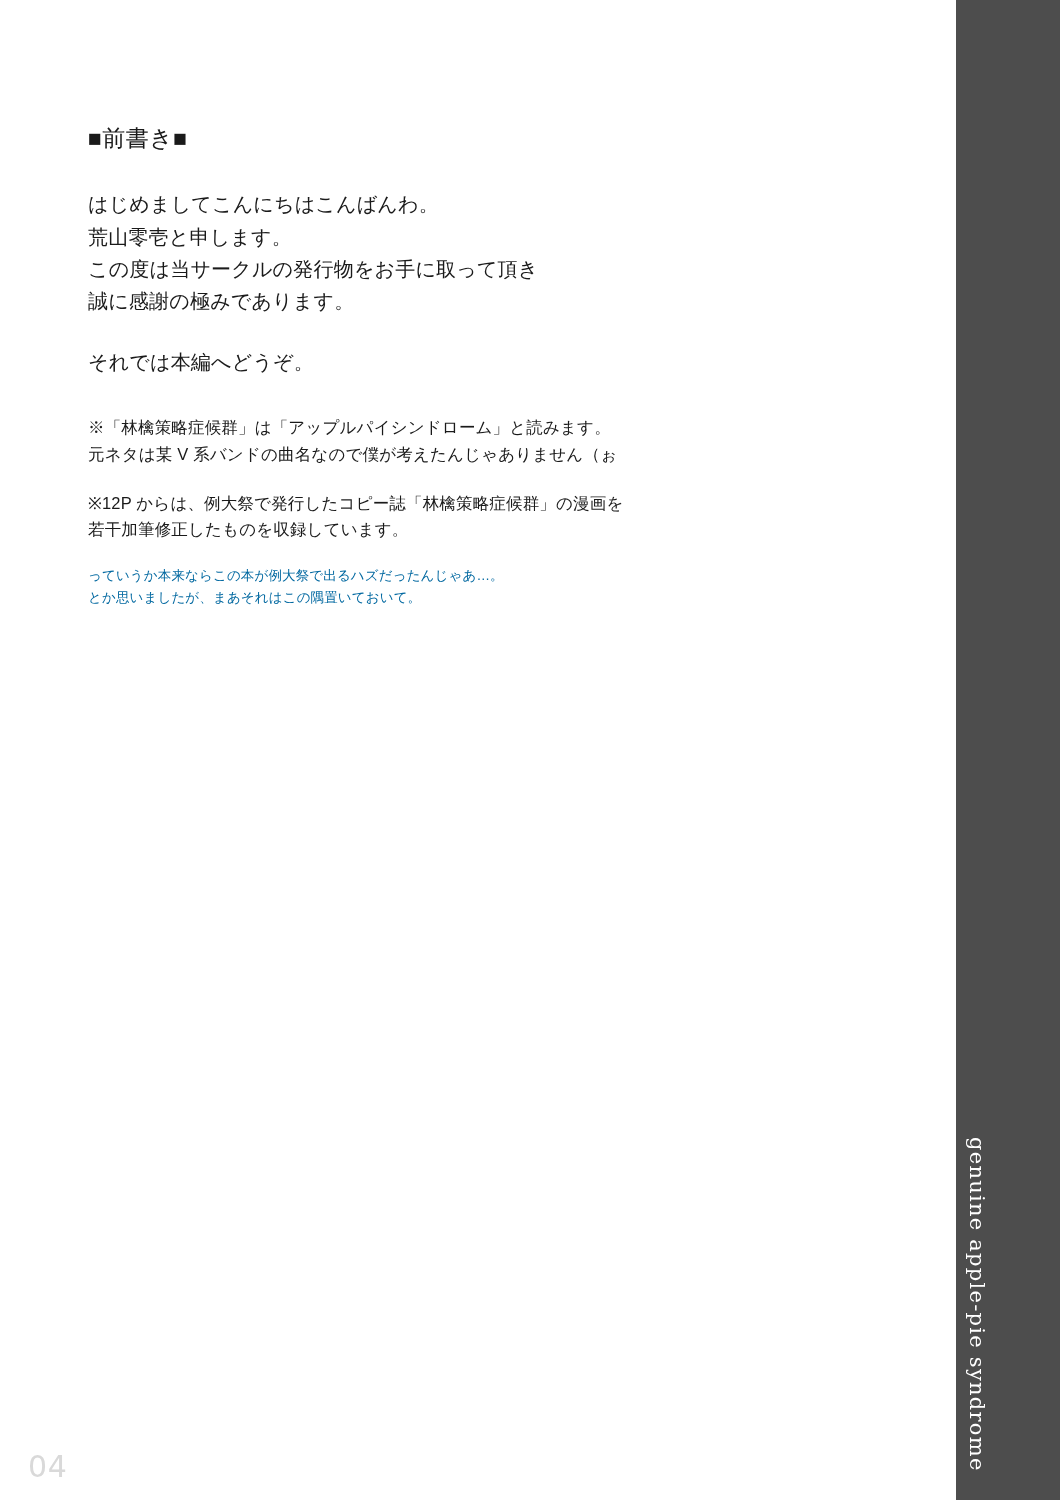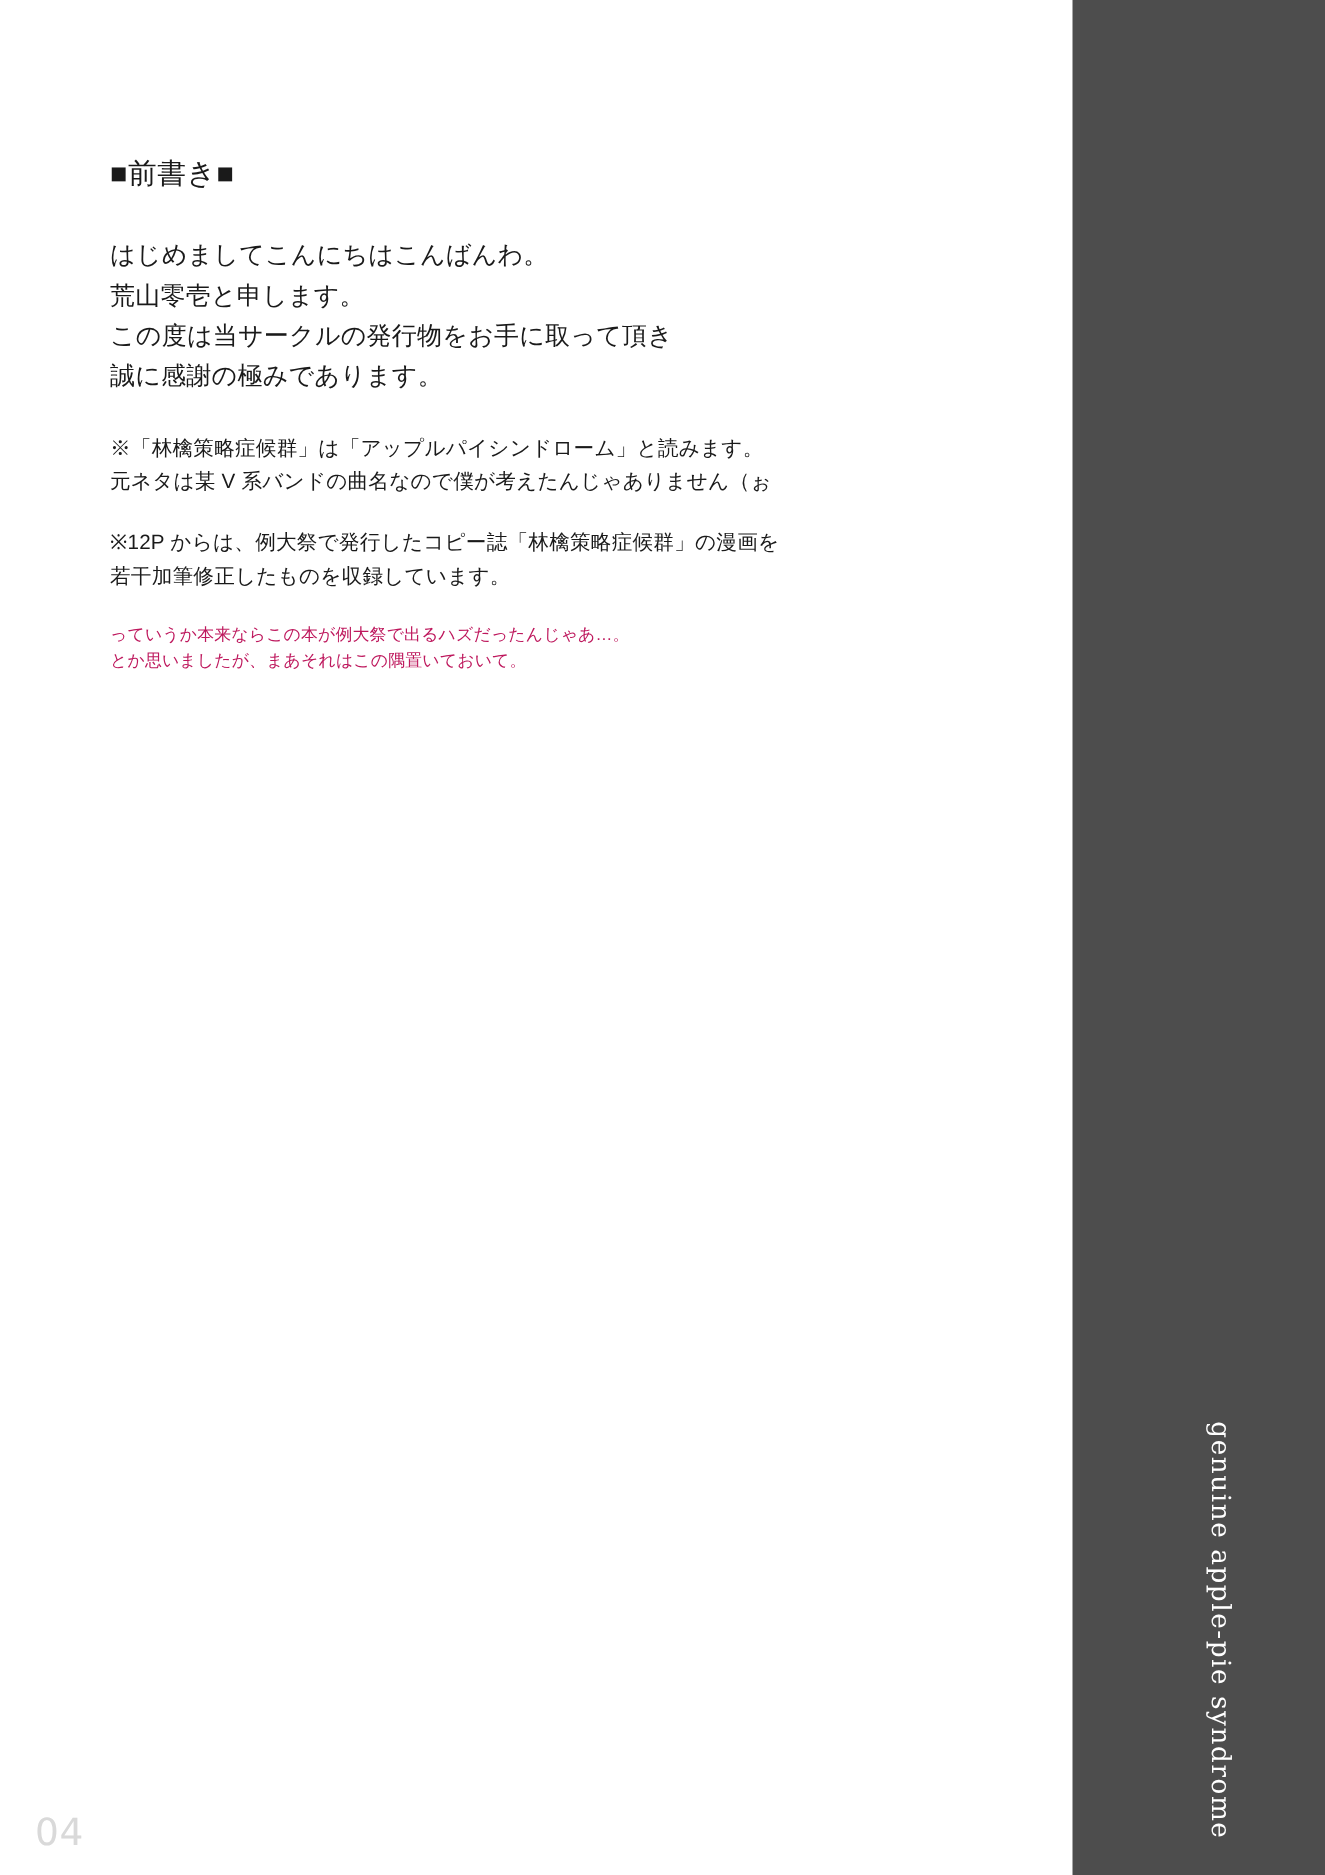--- a/index.html
+++ b/index.html
@@ -20,21 +20,21 @@
     position: absolute;
     inset: 0;
     background: #4d4d4d;
   }
 
   
   #sheet {
     position: absolute;
     left: 0;
     top: 0;
-    width: 858px;
+    width: 956px;
     height: 1500px;
     background: #ffffff;
   }
 
   
   #content {
     position: absolute;
     left: 88px;
     top: 122px;
     width: 680px;
@@ -66,21 +66,21 @@
     margin: 0 0 22px 0;
     white-space: pre-line;
   }
 
   .note-small {
     font-size: 13.5px;
     line-height: 1.6;
     letter-spacing: 0.01em;
     margin: 0;
     white-space: pre-line;
-    color: #be185d;
+    color: #0369a1;
   }
 
   
   #page-number {
     position: absolute;
     left: 28px;
     bottom: 16px;
     font-size: 30px;
     color: #d9d9d9;
     letter-spacing: 0.02em;
@@ -126,20 +126,21 @@
 
   <div id="sheet">
 
     <div id="content">
       <div class="heading">■前書き■</div>
 
       <p class="para">はじめましてこんにちはこんばんわ。
 荒山零壱と申します。
 この度は当サークルの発行物をお手に取って頂き
 誠に感謝の極みであります。</p>
+      <p class="para gap-big">それでは本編へどうぞ。</p>
 
       <p class="note">※「林檎策略症候群」は「アップルパイシンドローム」と読みます。
 元ネタは某 V 系バンドの曲名なので僕が考えたんじゃありません（ぉ</p>
       <p class="note">※12P からは、例大祭で発行したコピー誌「林檎策略症候群」の漫画を
 若干加筆修正したものを収録しています。</p>
 
       <p class="note-small">っていうか本来ならこの本が例大祭で出るハズだったんじゃあ…。
 とか思いましたが、まあそれはこの隅置いておいて。</p>
     </div>
 

